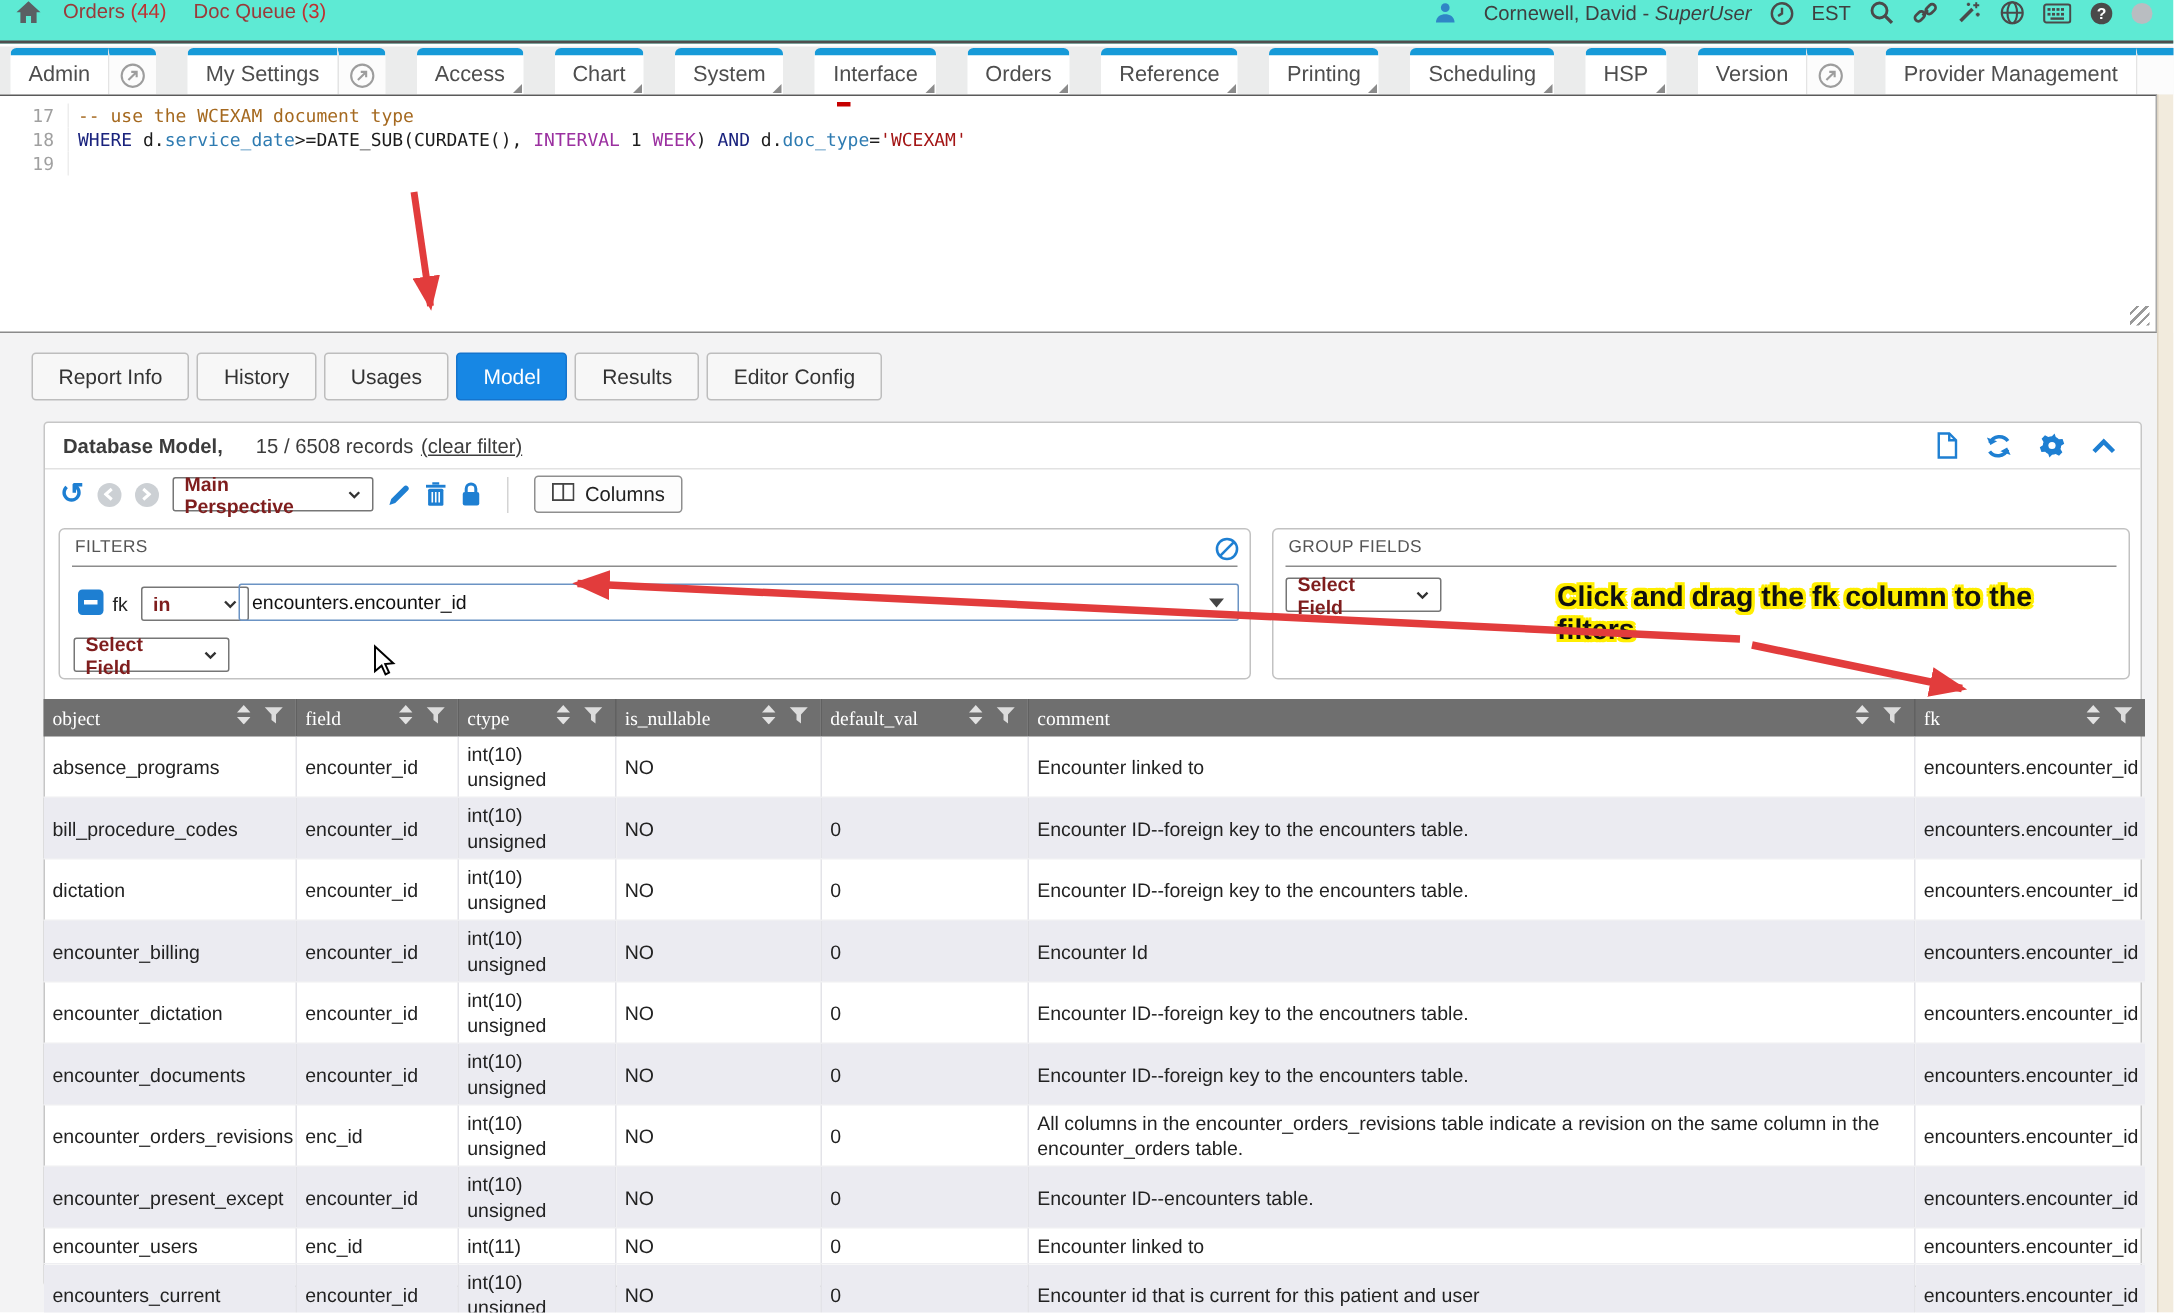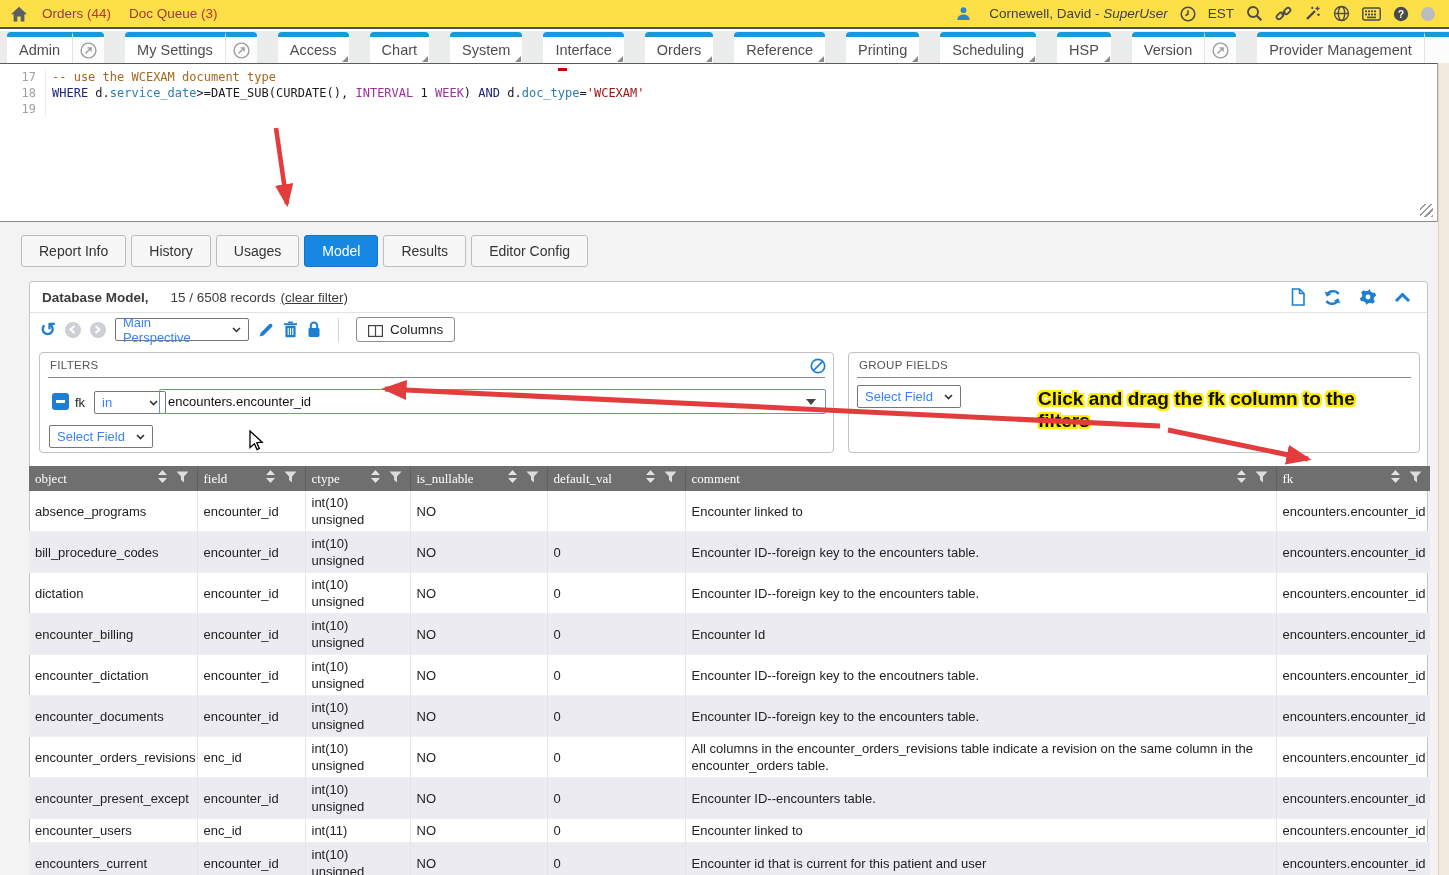--- a/index.html
+++ b/index.html
@@ -1,20 +1,20 @@
 <!DOCTYPE html>
 <html><head>
 <meta charset="utf-8">
 <style>
   html,body{margin:0;padding:0;}
   body{width:1449px;height:875px;position:relative;overflow:hidden;background:#fff;
        font-family:"Liberation Sans",sans-serif;-webkit-font-smoothing:antialiased;}
   
-  .topbar{position:absolute;top:0;left:0;width:100%;height:29px;background:#fde047;
-          border-bottom:2px solid #4e4e4e;box-sizing:border-box;display:flex;align-items:center;}
+  .topbar{position:absolute;top:0;left:0;width:100%;height:29px;background:#5eead4;
+          border-bottom:2px solid #4e4e4e;box-sizing:border-box;display:flex;align-items:flex-start;}
   .home{margin:0 14px 0 10px;display:flex;align-items:center;}
   .tb-menu{display:flex;gap:18px;font-size:13.5px;}
   .tb-item{cursor:pointer;}
   .tb-label{color:#9a3a3a;}
   .tb-count{color:#c03030;}
   .tb-right{margin-left:auto;display:flex;align-items:center;gap:12px;padding-right:14px;font-size:13.5px;color:#3f3f3f;}
   .tb-user{display:flex;align-items:center;gap:18px;}
   .tb-role{font-style:italic;}
   .tb-ico{display:flex;align-items:center;}
   .tb-dot{width:14px;height:14px;border-radius:50%;background:#b9bdc1;}
@@ -59,24 +59,24 @@
   .p-head{height:30px;display:flex;align-items:center;padding:0 12px;border-bottom:1px solid #e2e2e2;font-size:13.5px;color:#3c3c3c;}
   .p-title{font-weight:bold;}
   .p-records{margin-left:22px;}
   .p-clear{margin-left:5px;text-decoration:underline;cursor:pointer;color:#3c3c3c;}
   .p-headicons{margin-left:auto;display:flex;align-items:center;gap:17px;padding-right:4px;}
   .p-headicons .ic{cursor:pointer;display:flex;align-items:center;}
   .p-toolbar{height:33px;display:flex;align-items:center;gap:9px;padding:0 10px;}
   .undo{color:#1e7fd2;font-size:19px;font-weight:bold;cursor:pointer;line-height:1;}
   .circ{width:16px;height:16px;border-radius:50%;background:#ccd0d4;display:flex;align-items:center;justify-content:center;}
   .fselect{display:inline-flex;align-items:center;justify-content:space-between;border:1px solid #767676;
-           border-radius:2px;background:#fff;font-size:13px;color:#3b82f6;padding:2px 7px;gap:10px;cursor:pointer;height:17px;}
+           border-radius:2px;background:#fff;font-size:13px;color:#7f1d1d;padding:2px 7px;gap:10px;cursor:pointer;height:17px;font-weight:bold;}
   .tool-ic{cursor:pointer;display:flex;align-items:center;}
   .vdiv{width:1px;height:24px;background:#d4d4d4;margin:0 8px;}
-  .cols-btn{display:inline-flex;align-items:flex-end;gap:7px;border:1px solid #8f8f8f;background:#fdfdfd;
+  .cols-btn{display:inline-flex;align-items:flex-start;gap:7px;border:1px solid #8f8f8f;background:#fdfdfd;
             border-radius:3px;padding:4px 11px;font-size:13.5px;color:#222;cursor:pointer;}
   
   .fbox{position:absolute;border:1px solid #c2c2c2;border-radius:4px;background:#fff;box-sizing:border-box;}
   .filters{left:9px;top:70px;width:795px;height:101px;}
   .groups{left:818px;top:70px;width:572px;height:101px;}
   .fbox-label{position:absolute;left:10px;top:6px;font-size:11.5px;color:#555;letter-spacing:.3px;}
   .fbox-line{position:absolute;left:8px;right:8px;top:24px;border-top:1px solid #8c8c8c;}
   .cancel-ic{position:absolute;right:7px;top:5px;cursor:pointer;}
   .minus-btn{position:absolute;left:12px;top:40px;width:17px;height:17px;background:#1e7fd2;border-radius:3px;
              display:flex;align-items:center;justify-content:center;cursor:pointer;}

